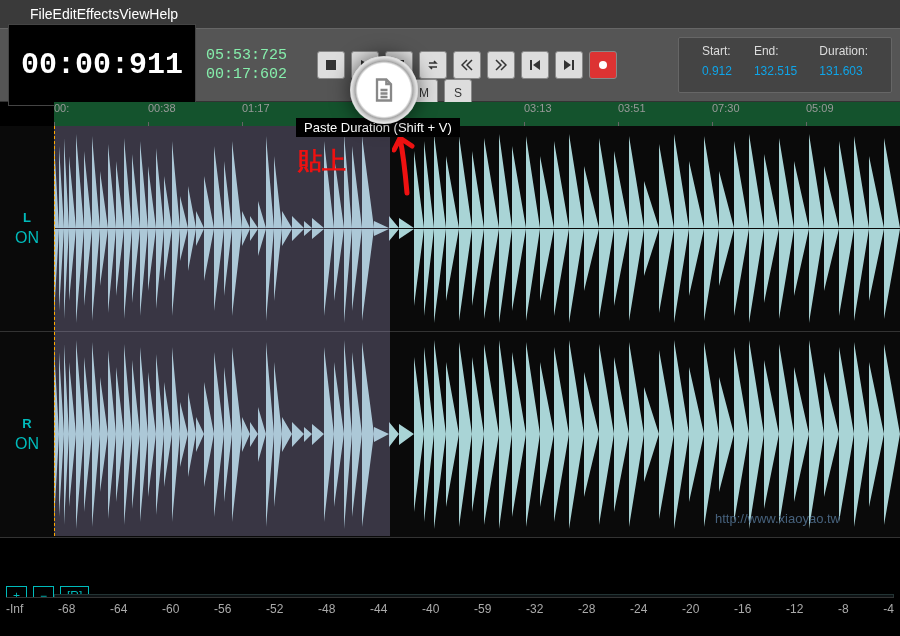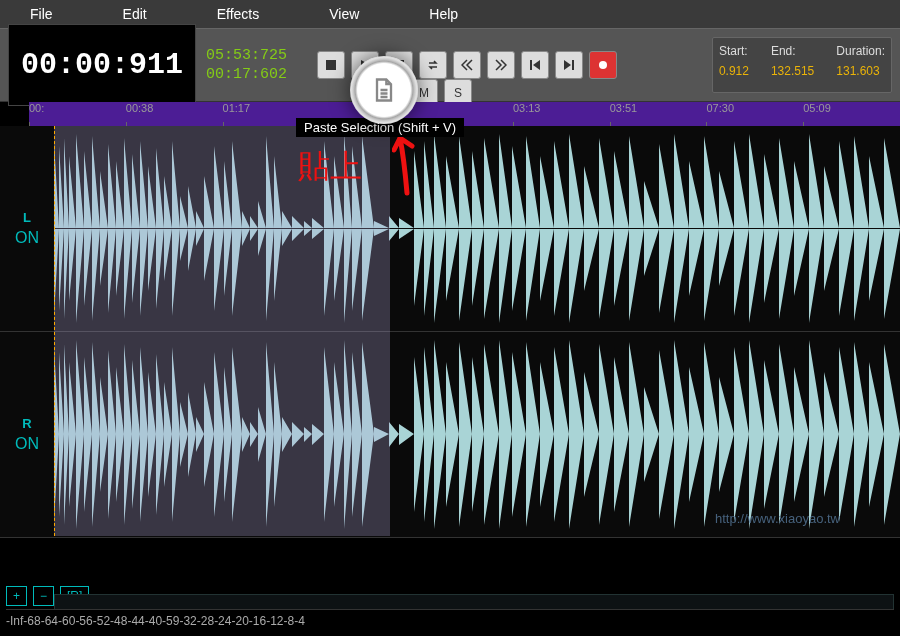--- a/index.html
+++ b/index.html
@@ -1,49 +1,49 @@
 <!DOCTYPE html>
 <html><head>
 <meta charset="utf-8">
 <style>
 body{margin:0;padding:0;width:900px;height:636px;background:#000;font-family:Arial,sans-serif;overflow:hidden;position:relative;color:#ccc}
-.menubar{height:28px;background:#3a3a3a;display:flex;align-items:center;padding-left:30px;gap:70px}
+.menubar{height:28px;background:#3a3a3a;display:flex;align-items:center;padding-left:30px;}
 .menubar span{color:#fff;font-size:14px;cursor:pointer}
 .toolbar{height:72px;background:#555;border-top:1px solid #666;border-bottom:1px solid #333;display:flex;align-items:center;padding:0 8px;position:relative}
 .time-disp{background:#000;border:1px solid #444;color:#fff;font-family:'Courier New',monospace;font-size:30px;font-weight:bold;padding:23px 12px;margin-right:10px}
-.times-small{font-family:'Courier New',monospace;font-size:15px;color:#84cc16;line-height:1.3}
+.times-small{font-family:'Courier New',monospace;font-size:15px;color:#86efac;line-height:1.3}
 .transport{display:flex;gap:6px;margin-left:30px}
 .tbtn{width:26px;height:26px;background:#ddd;border:1px solid #888;border-radius:3px;display:flex;align-items:center;justify-content:center;cursor:pointer;font-size:12px;color:#333}
 .tbtn.rec{background:#d33;color:#fff}
 .tbtn svg{width:12px;height:12px;fill:#333}
-.info-panel{position:absolute;right:8px;top:8px;bottom:8px;background:#444;border:1px solid #666;border-radius:2px;padding:6px 6px;font-size:12px;display:flex;gap:22px}
+.info-panel{position:absolute;right:8px;top:8px;bottom:8px;background:#444;border:1px solid #666;border-radius:2px;padding:6px 23px;font-size:12px;display:flex;gap:22px}
 .info-panel .col{display:flex;flex-direction:column;gap:6px}
 .info-panel .lbl{color:#ddd}
-.info-panel .val{color:#eab308}
+.info-panel .val{color:#0ea5e9}
 .highlight-btn{position:absolute;left:350px;top:56px;width:68px;height:68px;background:radial-gradient(circle,#fff 55%, #aaa 60%, #fff 68%);border-radius:50%;box-shadow:0 0 20px rgba(0,0,0,.6),inset 0 0 6px rgba(0,0,0,.3);display:flex;align-items:center;justify-content:center;z-index:60}
 .highlight-btn svg{width:28px;height:28px;fill:none;stroke:#888;stroke-width:2}
 .tooltip{position:absolute;left:296px;top:118px;background:#000;color:#fff;font-size:13px;padding:2px 8px;z-index:55;white-space:nowrap}
-.paste-label{position:absolute;left:298px;top:145px;color:#e11;font-size:32px;font-weight:normal;z-index:55}
+.paste-label{position:absolute;left:298px;top:145px;color:#e11;font-size:24px;font-weight:bold;z-index:55}
 .arrow{position:absolute;left:392px;top:128px;z-index:54}
-.timeline{height:24px;background:#4c1d95;position:relative;margin-left:29px;display:flex}
+.timeline{height:24px;background:#14532d;position:relative;margin-left:54px;display:flex}
 .timeline span{color:#999;font-size:11px;flex:1;position:relative}
 .timeline span::after{content:'';position:absolute;left:0;bottom:-2px;width:1px;height:6px;background:#666}
 .tracks{position:relative;height:440px;background:#000}
 .track{position:relative;height:205px;border-bottom:1px solid #333}
 .track-label{position:absolute;left:0;top:0;width:54px;height:100%;background:#0a0a0a;display:flex;flex-direction:column;align-items:center;justify-content:center;gap:4px;z-index:5}
 .track-label .ch{color:#0bb;font-size:13px;font-weight:bold}
 .track-label .on{color:#0bb;font-size:16px}
 .wave-area{position:absolute;left:54px;right:0;top:0;bottom:0;background:#0a0a0a;overflow:hidden}
 .wave-area svg{width:100%;height:100%}
 .sel-overlay{position:absolute;left:54px;top:0;width:335px;height:410px;background:rgba(180,170,220,.28);z-index:8;pointer-events:none;border-left:1px dashed #fa0}
 .zoom-ctrl{position:absolute;left:6px;bottom:42px;display:flex;flex-direction:column;gap:4px}
 .zoom-ctrl .zbtn{width:24px;height:18px;border:1px solid #0bb;background:#000;color:#0bb;font-size:11px;display:flex;align-items:center;justify-content:center;cursor:pointer}
 .bottom-ctrl{position:absolute;left:6px;bottom:30px;display:flex;gap:6px;align-items:center}
 .bottom-ctrl .bbtn{height:18px;padding:0 6px;border:1px solid #0bb;background:#000;color:#0bb;font-size:12px;display:flex;align-items:center;justify-content:center;cursor:pointer}
-.dbscale{position:absolute;bottom:0;left:6px;right:6px;height:22px;display:flex;justify-content:flex-start;color:#aaa;font-size:12px;border-top:1px solid #333;padding-top:4px;background:#000}
+.dbscale{position:absolute;bottom:12px;left:6px;right:6px;height:22px;display:flex;justify-content:space-between;color:#aaa;font-size:12px;border-top:1px solid #333;padding-top:4px;background:#000}
 .scrollbar-area{position:absolute;bottom:26px;left:54px;right:6px;height:14px;background:#0d1214;border:1px solid #233}
 .watermark{position:absolute;right:60px;bottom:40px;color:#579;font-size:13px;opacity:.8;z-index:7}
 .toolbar-row2{position:absolute;left:410px;top:50px;display:flex;gap:6px}
 </style>
 </head>
 <body>
 
 <div class="menubar">
   <span>File</span>
   <span>Edit</span>
@@ -126,21 +126,21 @@
         <span class="val">131.603</span>
       </div>
   </div>
 </div>
 
 <div class="highlight-btn">
   <svg viewBox="0 0 24 24">
       <path d="M6 3 H14 L18 7 V21 H6 Z M14 3 V7 H18 M9 12 H15 M9 15 H15 M9 18 H15"></path>
     </svg>
 </div>
-<div class="tooltip">Paste Selection (Shift + V)</div>
+<div class="tooltip">Paste Duration (Shift + V)</div>
 <div class="paste-label">貼上</div>
 <svg class="arrow" width="40" height="70">
     <path d="M15 65 Q12 30 8 10 M8 10 L2 22 M8 10 L20 18" stroke="#e11" stroke-width="5" fill="none" stroke-linecap="round"></path>
   </svg>
 
 <div class="timeline">
   <span>00:</span>
   <span>00:38</span>
   <span>01:17</span>
   <span></span>

